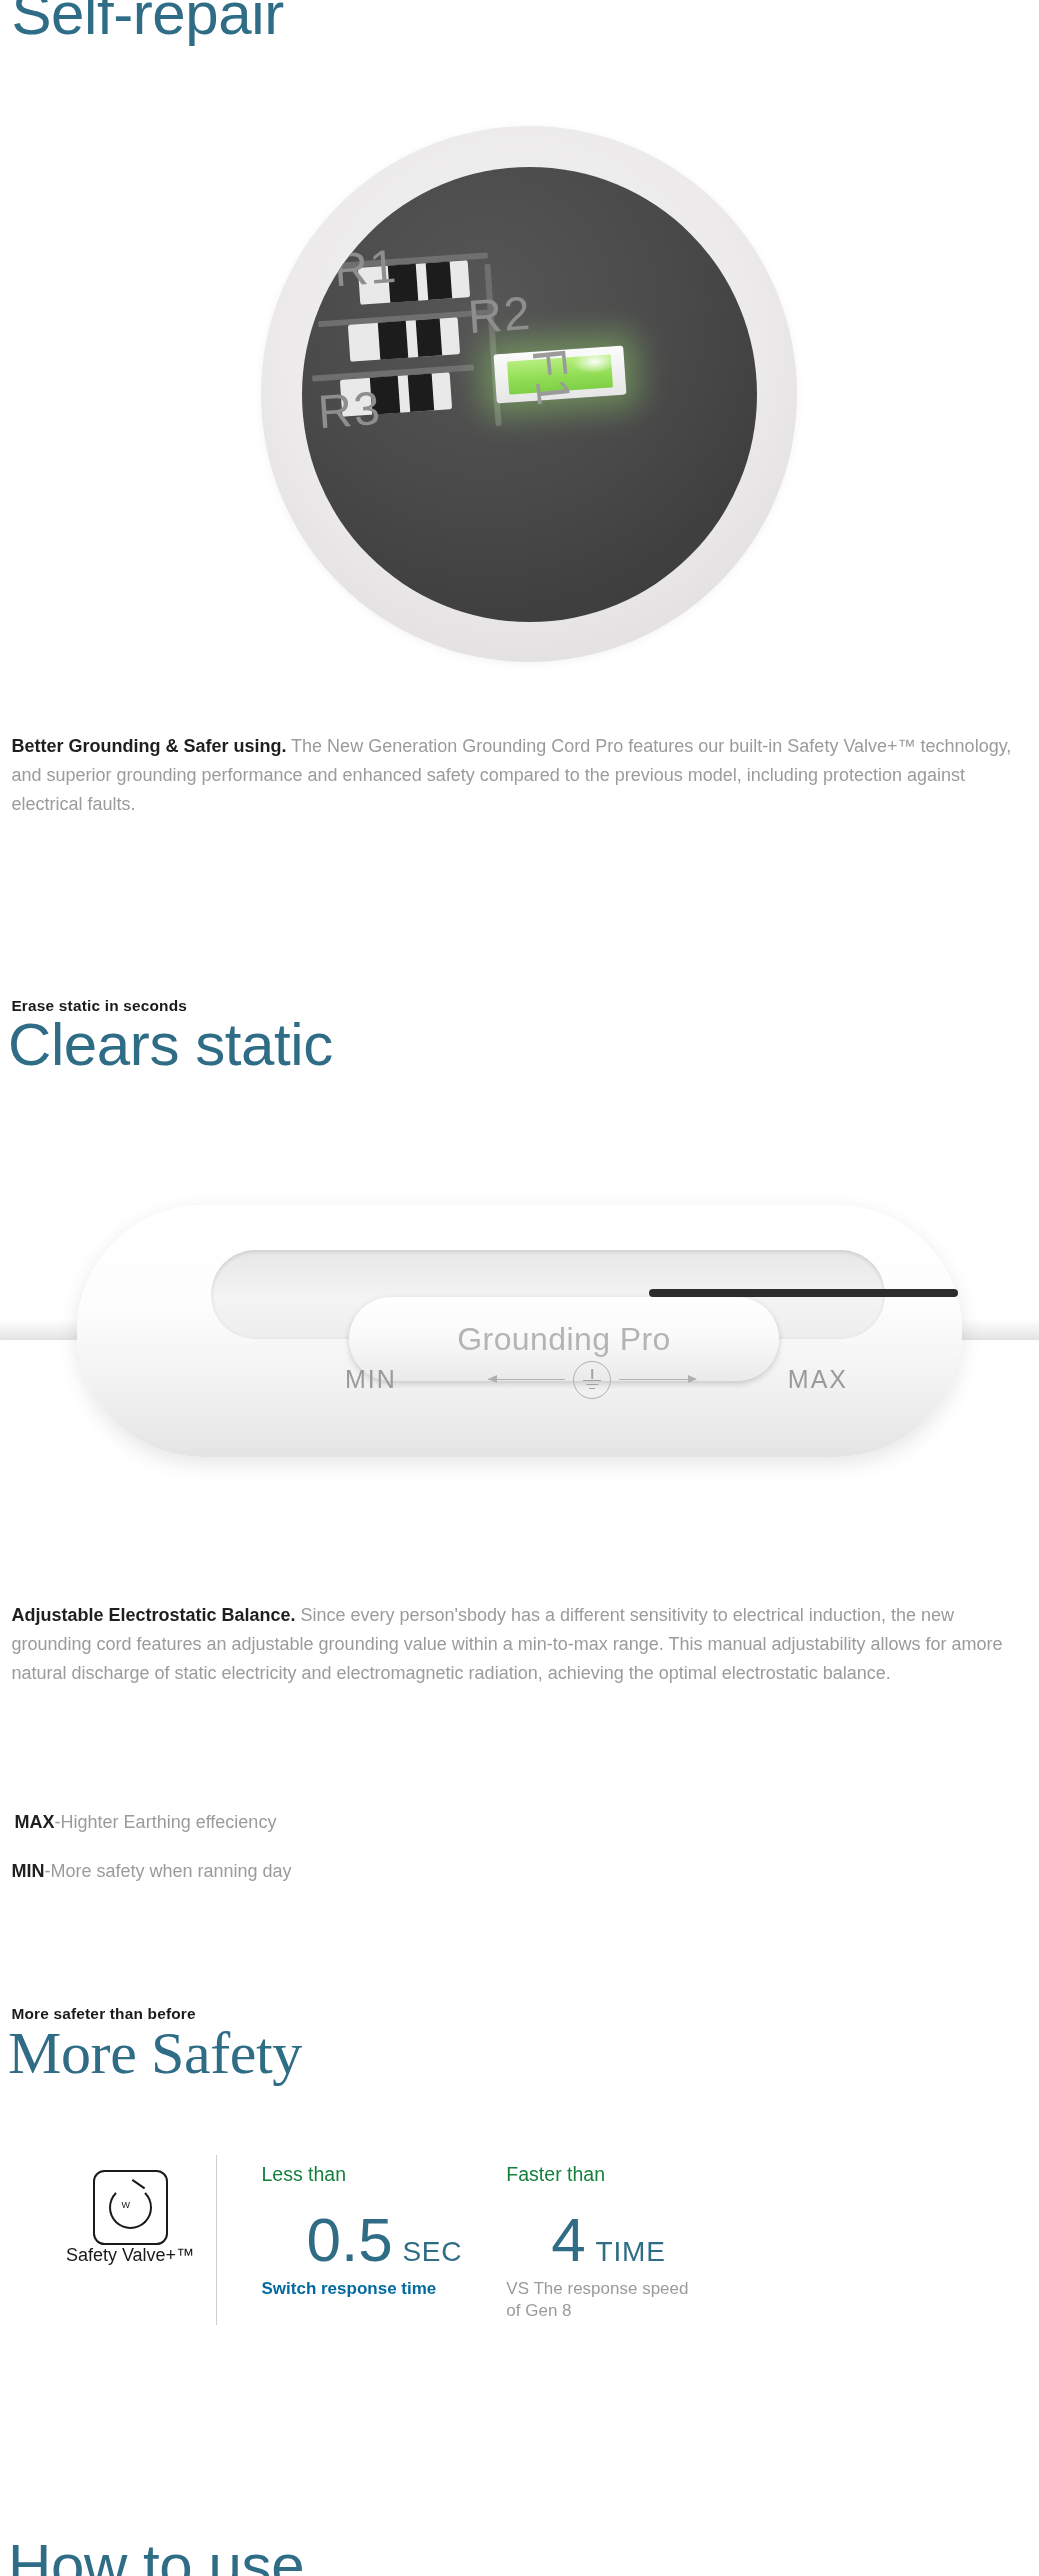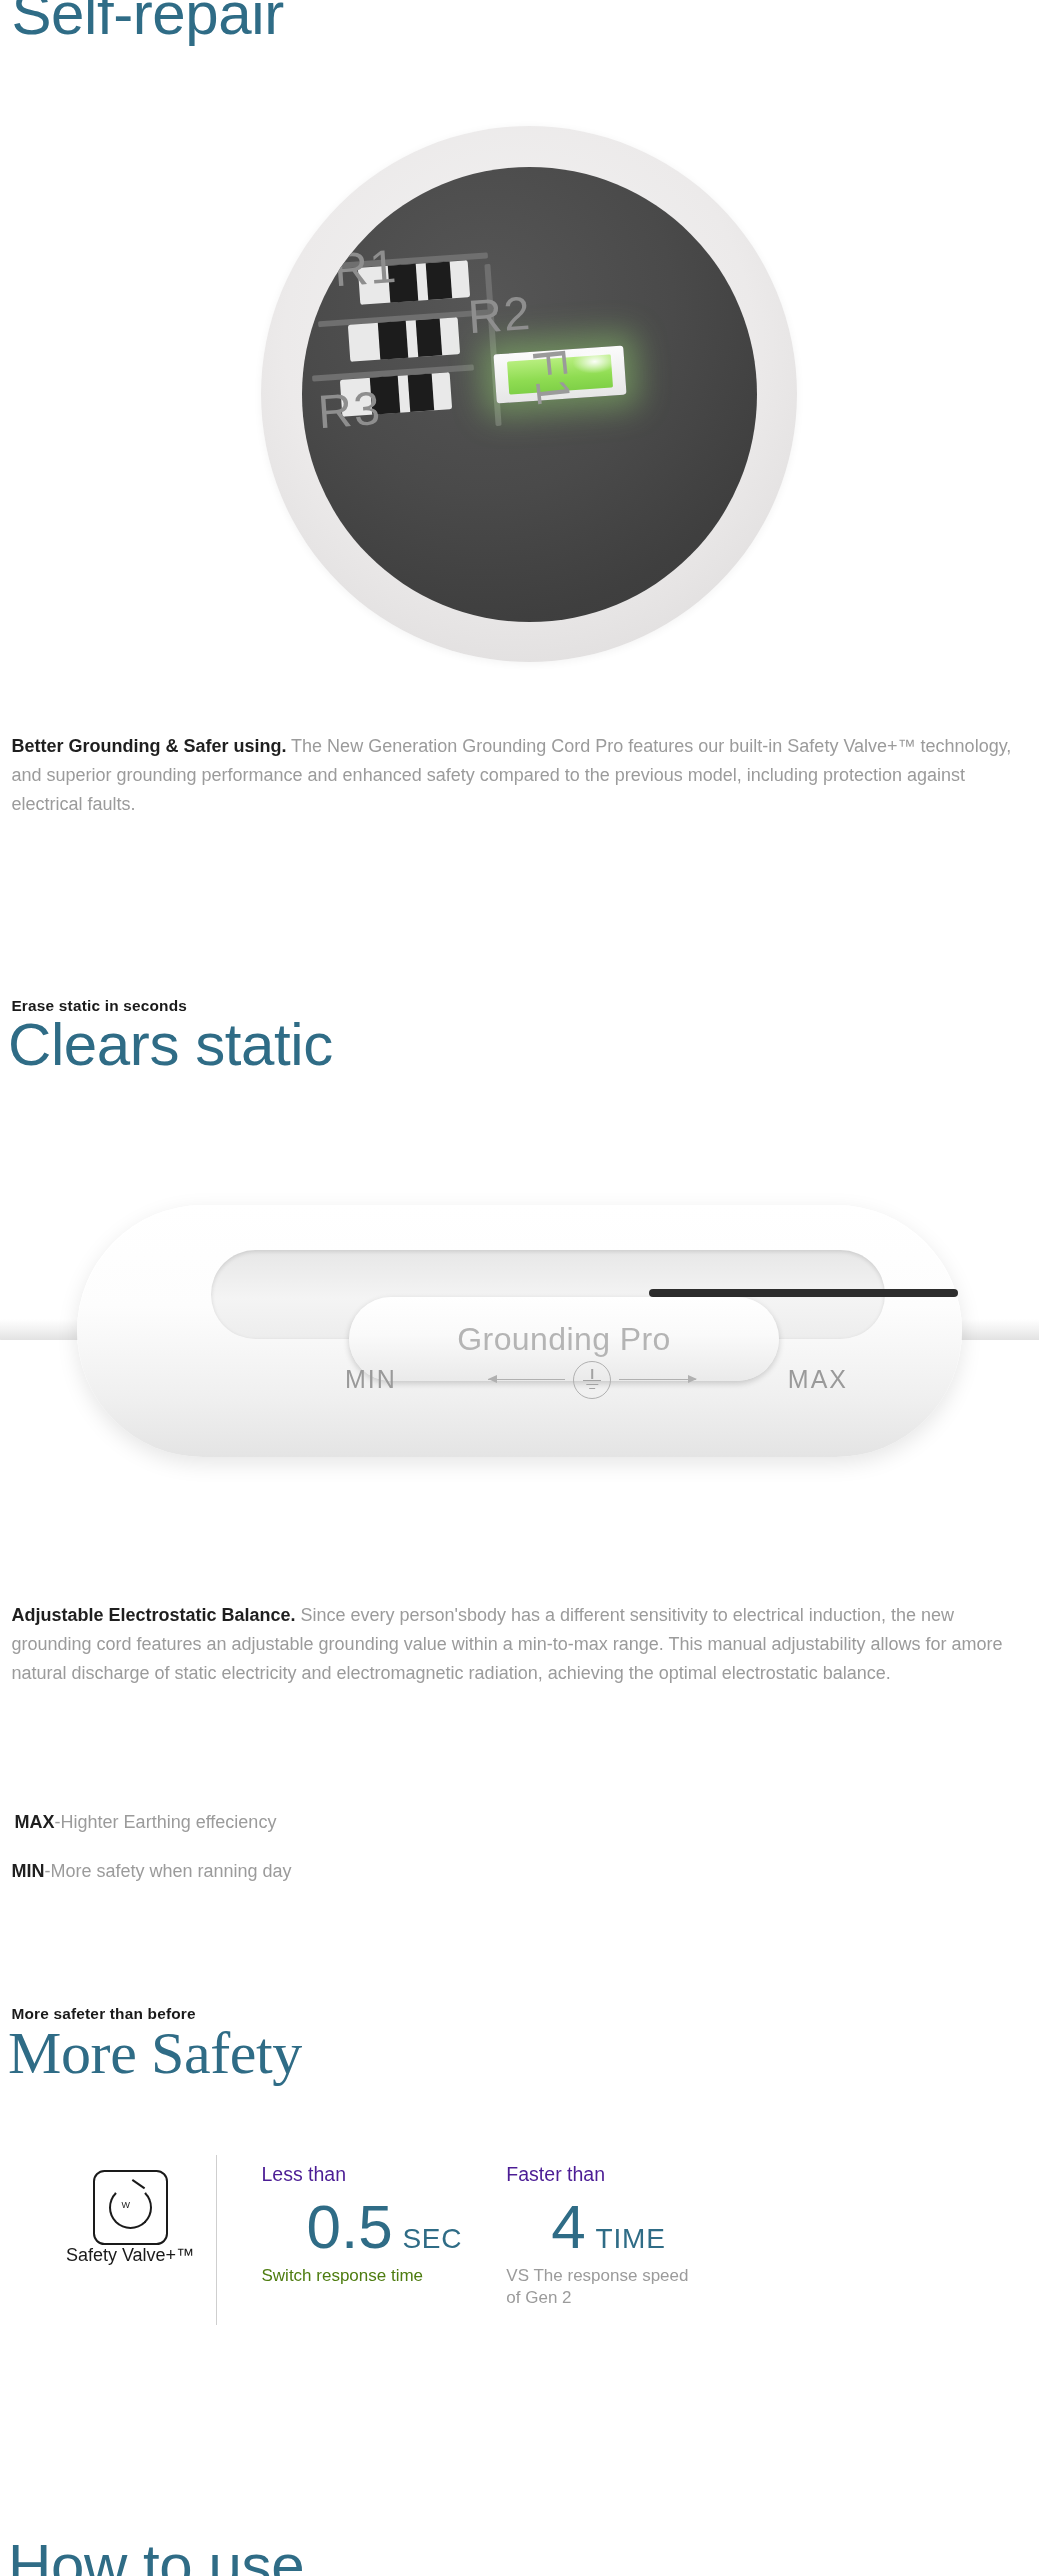--- a/index.html
+++ b/index.html
@@ -365,22 +365,22 @@
     height: 170px;
     background: #cfcfcf;
     margin: 0 0 0 4.9px;
   }
   .stat-col {
     padding-left: 44px;
     padding-top: 8px;
   }
   .stat-top {
     font-size: 19.5px;
-    color: #4c1d95;
-    margin-bottom: 10px;
+    color: #15803d;
+    margin-bottom: 23px;
   }
   .stat-value-row {
     display: flex;
     align-items: baseline;
     gap: 9.7px;
   }
   .stat-number {
     font-size: 62px;
     color: #2f6c86;
     font-weight: 400;
@@ -391,21 +391,21 @@
     font-size: 28px;
     color: #2f6c86;
     letter-spacing: 0.8px;
   }
   .stat-sub {
     margin-top: 6.5px;
     font-size: 17px;
     line-height: 1.3;
     max-width: 187px;
   }
-  .stat-sub .strong { color: #4d7c0f; }
+  .stat-sub .strong { color: #0369a1; font-weight: bold; }
   .stat-sub .muted  { color: #9b9b9b; }
 
   
   #bottom-title {
     position: absolute;
     left: 8px;
     top: 2531px;
     font-size: 60px;
     font-weight: 400;
     color: #2f6c86;
@@ -524,21 +524,21 @@
       </div>
     </div>
 
     <div class="stat-col">
       <div class="stat-top">Faster than</div>
       <div class="stat-value-row">
         <span class="stat-number">4</span>
         <span class="stat-unit">TIME</span>
       </div>
       <div class="stat-sub">
-        <span class="muted">VS The response speed of Gen 2</span>
+        <span class="muted">VS The response speed of Gen 8</span>
       </div>
     </div>
   </div>
 
   <div id="bottom-title">How to use</div>
 
 </div>
 
 
 </body></html>

